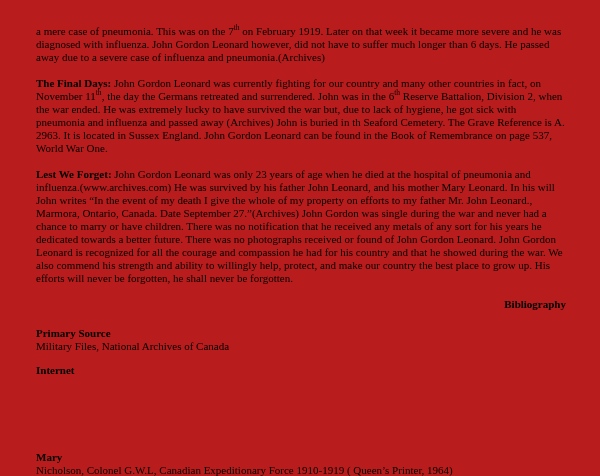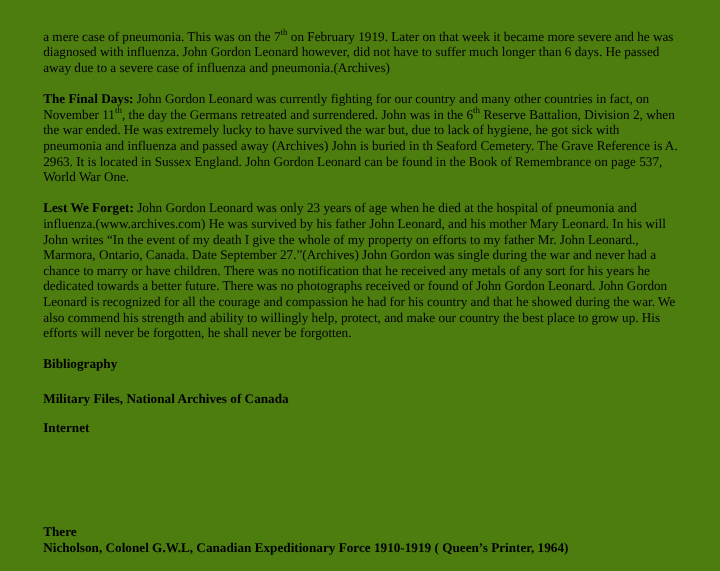--- a/index.html
+++ b/index.html
@@ -4,21 +4,21 @@
 <style>
   html, body {
     margin: 0;
     padding: 0;
     background: #ffffff;
   }
   .page {
     position: relative;
     width: 600px;
     height: 476px;
-    background: #4d7c0f;
+    background: #b91c1c;
     overflow: hidden;
     font-family: "Liberation Serif", "DejaVu Serif", serif;
     color: #000000;
   }
   .content {
     position: absolute;
     left: 36px;
     top: 25px;
     width: 530px;
     font-size: 11px;
@@ -28,58 +28,59 @@
   p.para {
     margin: 0 0 13px 0;
   }
   sup {
     font-size: 7.5px;
     line-height: 0;
     vertical-align: super;
   }
   .bib-heading {
     font-weight: bold;
-    text-align: left;
+    text-align: right;
     margin: 10px 0 16px 0;
   }
   .section {
     margin: 0 0 11px 0;
   }
   .section-title {
     font-weight: bold;
   }
   .section-entry {
-    font-weight: bold;
+    font-weight: normal;
   }
   .section--internet {
     margin-bottom: 74px;
   }
 </style>
 </head>
 <body>
 
 <div class="page">
   <div class="content">
 
     <p class="para"><span>a mere case of pneumonia. This was on the 7</span><sup>th</sup><span> on February 1919. Later on that week it became more severe and he was diagnosed with influenza. John Gordon Leonard however, did not have to suffer much longer than 6 days. He passed away due to a severe case of influenza and pneumonia.(Archives)</span></p>
 
     <p class="para"><span style="font-weight: bold;">The Final Days:</span><span> John Gordon Leonard was currently fighting for our country and many other countries in fact, on November 11</span><sup>th</sup><span>, the day the Germans retreated and surrendered. John was in the 6</span><sup>th</sup><span> Reserve Battalion, Division 2, when the war ended. He was extremely lucky to have survived the war but, due to lack of hygiene, he got sick with pneumonia and influenza and passed away (Archives) John is buried in th Seaford Cemetery. The Grave Reference is A. 2963. It is located in Sussex England.  John Gordon Leonard can be found in the Book of Remembrance on page 537, World War One.</span></p>
 
     <p class="para"><span style="font-weight: bold;">Lest We Forget:</span><span> John Gordon Leonard was only 23 years of age when he died at the hospital of pneumonia and influenza.(www.archives.com) He was survived by his father John Leonard, and his mother Mary Leonard. In his will John writes “In the event of my death I give the whole of my property on efforts to my father Mr. John Leonard., Marmora, Ontario, Canada. Date September 27.”(Archives) John Gordon was single during the war and never had a chance to marry or have children. There was no notification that he received any metals of any sort for his years he dedicated towards a better future. There was no photographs received or found of John Gordon Leonard. John Gordon Leonard is recognized for all the courage and compassion he had for his country and that he showed during the war. We also commend his strength and ability to willingly help, protect, and make our country the best place to grow up. His efforts will never be forgotten, he shall never be forgotten.</span></p>
 
     <div class="bib-heading">Bibliography</div>
 
     <div class="section">
+      <div class="section-title">Primary Source</div>
       <div class="section-entry">Military Files, National Archives of Canada</div>
     </div>
 
     <div class="section section--internet">
       <div class="section-title">Internet</div>
       <div class="section-entry"></div>
     </div>
 
     <div class="section">
-      <div class="section-title">There</div>
+      <div class="section-title">Mary</div>
       <div class="section-entry">Nicholson, Colonel G.W.L, Canadian Expeditionary Force 1910-1919 ( Queen’s Printer, 1964)</div>
     </div>
 
   </div>
 </div>
 
 </body></html>

